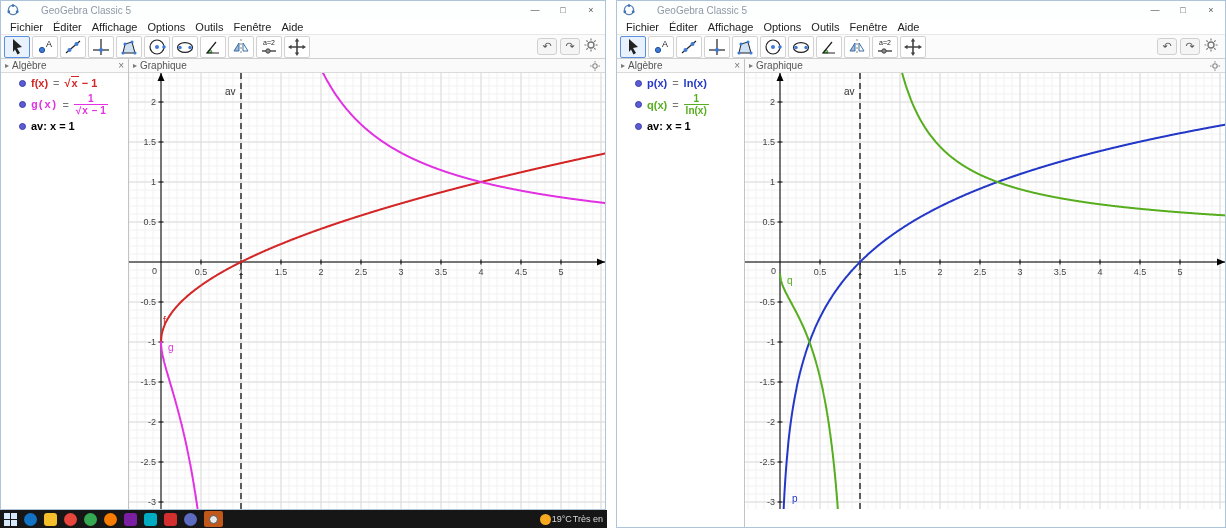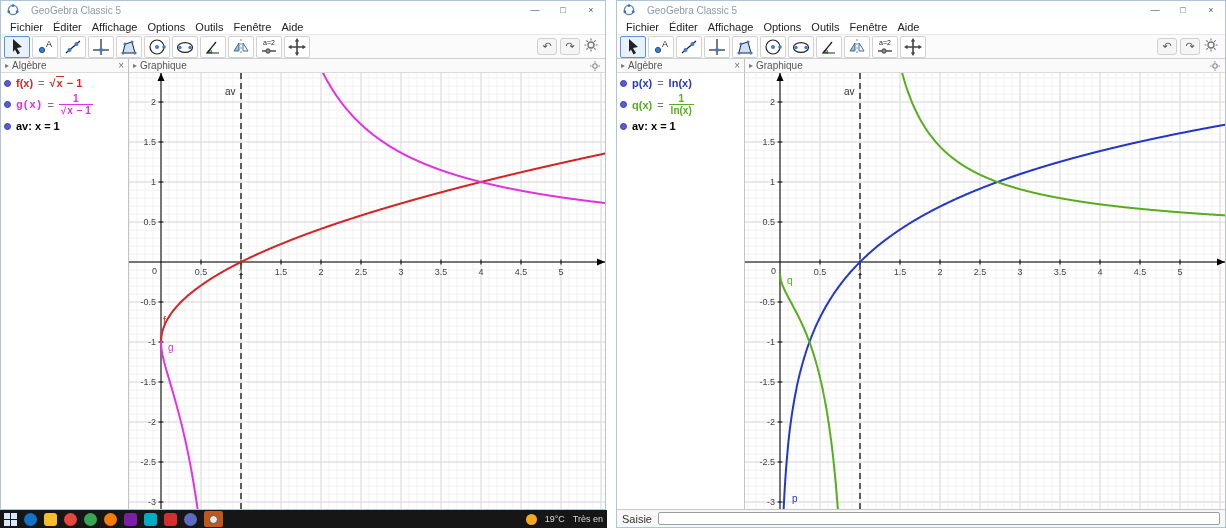--- a/index.html
+++ b/index.html
@@ -3,21 +3,21 @@
 <meta charset="utf-8">
 <style>
   * { margin:0; padding:0; box-sizing:border-box; }
   body { font-family:"Liberation Sans", sans-serif; background:#ffffff; }
   .screen { position:relative; width:1226px; height:528px; overflow:hidden; background:#fff; }
 
   .window { position:absolute; background:#fff; border:1px solid #aec4d8; display:flex; flex-direction:column; }
   .win-left  { left:0;   top:0; width:606px; height:510px; }
   .win-right { left:616px; top:0; width:610px; height:528px; }
 
-  .title-bar { height:18px; display:flex; align-items:center; gap:12px; padding:0 0 0 6px; background:#fdfefe; flex:0 0 auto; }
+  .title-bar { height:18px; display:flex; align-items:center; gap:22px; padding:0 0 0 6px; background:#fdfefe; flex:0 0 auto; }
   .title-text { font-size:10px; color:#8f9aa6; }
   .win-controls { margin-left:auto; display:flex; height:100%; }
   .win-btn { width:28px; height:100%; display:flex; align-items:center; justify-content:center; font-size:9px; color:#555; }
 
   .menu-bar { height:15px; display:flex; align-items:center; padding:0 4px; background:#fff; font-size:11px; color:#222; flex:0 0 auto;text-align:center; }
   .menu-item { padding:0 5px; white-space:nowrap; }
 
   .toolbar { height:25px; background:#fbfbfb; border-top:1px solid #e8e8e8; border-bottom:1px solid #cfcfcf; display:flex; align-items:center; padding:0 3px; gap:2px; flex:0 0 auto; }
   .tool-btn { width:26px; height:22px; background:#fff; border:1px solid #d2d2d2; border-radius:2px; display:flex; align-items:center; justify-content:center; }
   .tool-btn.selected { border:1px solid #5b90e0; background:#e9f1fc; }
@@ -26,21 +26,21 @@
   .small-btn { width:20px; height:17px; border:1px solid #d0d0d0; border-radius:3px; background:#f5f5f5; color:#555; font-size:11px; line-height:15px; text-align:center; }
 
   .main { flex:1 1 auto; display:flex; min-height:0; }
   .algebra-panel { width:128px; border-right:1px solid #c3c3c3; display:flex; flex-direction:column; background:#fff; }
   .panel-header { height:14px; background:#fafafa; border-bottom:1px solid #dadada; display:flex; align-items:center; font-size:10px; color:#555; padding:0 4px; gap:3px; flex:0 0 auto; }
   .panel-caret { font-size:8px; color:#777; }
   .panel-close { margin-left:auto; color:#777; font-size:10px; }
   .panel-gear { margin-left:auto; display:flex; }
 
   .alg-body { flex:1; overflow:hidden; padding-top:2px; }
-  .alg-row { display:flex; align-items:center; gap:5px; padding:2px 3px; font-size:11px; font-weight:bold; }
+  .alg-row { display:flex; align-items:center; gap:5px; padding:2px 18px; font-size:11px; font-weight:bold; }
   .marble { width:7px; height:7px; border-radius:50%; background:#5b5bd6; border:1px solid #3e3ea8; flex:0 0 auto; }
   .eq { color:#777; font-weight:normal; }
   .frac { display:inline-flex; flex-direction:column; align-items:center; line-height:1.1; font-size:10px; }
   .frac .den { border-top:1px solid currentColor; padding:0 2px; }
   .sqrt { white-space:nowrap; }
   .radicand { border-top:1px solid currentColor; padding:0 1px; }
 
   .graph-panel { flex:1; display:flex; flex-direction:column; min-width:0; }
   .graph-area { flex:1; overflow:hidden; background:#fff; }
   .graph-area svg { display:block; font-family:"Liberation Sans", sans-serif; }
@@ -49,21 +49,21 @@
   .input-label { font-size:11px; color:#333; }
   .input-field { flex:1; height:13px; border:1px solid #9d9d9d; border-radius:2px; background:#fff; font-size:11px; padding:0 3px; }
 
   .taskbar { position:absolute; left:0; top:510px; width:607px; height:18px; background:#161616; display:flex; align-items:center; padding:0 4px; gap:7px; }
   .start-logo { display:grid; grid-template-columns:6px 6px; grid-template-rows:6px 6px; gap:1px; }
   .start-logo div { background:#d7e8f8; }
   .tb-icon { width:13px; height:13px; border-radius:3px; }
   .tb-icon.round { border-radius:50%; }
   .tb-active { width:19px; height:16px; background:#c2571a; border-radius:2px; display:flex; align-items:center; justify-content:center; }
   .tb-active div { width:9px; height:9px; border-radius:50%; background:#e8e8e8; border:1px solid #555; }
-  .tb-weather { margin-left:auto; display:flex; align-items:center; gap:8px; overflow:hidden; }
+  .tb-weather { margin-left:auto; display:flex; align-items:center; gap:1px; overflow:hidden; }
   .sun-icon { width:11px; height:11px; border-radius:50%; background:#f6a821; flex:0 0 auto; }
   .tb-weather span { font-size:9px; color:#d8d8d8; white-space:nowrap; }
 
   .title-icon { display:flex; }
 </style>
 </head>
 <body>
 
 <div class="screen">
 
@@ -794,19 +794,15 @@
               <text x="99" y="22" font-size="10" fill="#333">av</text>
               <path d="M35.0 797.1 L35.5 589.7 L36.0 537.3 L36.5 505.9 L37.0 483.4 L37.5 465.9 L38.0 451.5 L38.5 439.3 L39.0 428.8 L39.5 419.4 L40.0 411.1 L40.5 403.5 L41.0 396.6 L41.5 390.2 L42.0 384.3 L42.5 378.8 L43.0 373.7 L43.4 368.9 L43.9 364.3 L44.4 360.0 L44.9 355.9 L45.4 352.0 L45.9 348.3 L46.4 344.8 L46.9 341.4 L47.4 338.1 L47.9 335.0 L48.4 332.0 L48.9 329.1 L49.4 326.3 L49.9 323.6 L50.4 321.0 L50.9 318.5 L51.4 316.0 L51.8 313.6 L52.3 311.3 L52.8 309.1 L53.3 306.9 L53.8 304.7 L54.3 302.7 L54.8 300.6 L55.3 298.7 L55.8 296.7 L56.3 294.9 L56.8 293.0 L57.3 291.2 L57.8 289.5 L58.3 287.8 L58.8 286.1 L59.3 284.4 L59.8 282.8 L60.3 281.2 L60.7 279.7 L61.2 278.2 L61.7 276.7 L62.2 275.2 L62.7 273.8 L63.2 272.4 L63.7 271.0 L64.2 269.6 L64.7 268.3 L65.2 266.9 L65.7 265.6 L66.2 264.4 L66.7 263.1 L67.2 261.9 L67.7 260.6 L68.2 259.4 L68.7 258.3 L69.2 257.1 L69.6 255.9 L70.1 254.8 L70.6 253.7 L71.1 252.6 L71.6 251.5 L72.1 250.4 L72.6 249.4 L73.1 248.3 L73.6 247.3 L74.1 246.3 L74.6 245.3 L75.1 244.3 L75.6 243.3 L76.1 242.3 L76.6 241.4 L77.1 240.4 L77.6 239.5 L78.1 238.6 L78.5 237.7 L79.0 236.8 L79.5 235.9 L80.0 235.0 L80.5 234.1 L81.0 233.2 L81.5 232.4 L82.0 231.5 L82.5 230.7 L83.0 229.9 L83.5 229.1 L84.0 228.2 L84.5 227.4 L85.0 226.6 L85.5 225.9 L86.0 225.1 L86.5 224.3 L87.0 223.5 L87.4 222.8 L87.9 222.0 L88.4 221.3 L88.9 220.5 L89.4 219.8 L89.9 219.1 L90.4 218.4 L90.9 217.7 L91.4 217.0 L91.9 216.3 L92.4 215.6 L92.9 214.9 L93.4 214.2 L93.9 213.5 L94.4 212.9 L94.9 212.2 L95.4 211.5 L95.9 210.9 L96.3 210.2 L96.8 209.6 L97.3 209.0 L97.8 208.3 L98.3 207.7 L98.8 207.1 L99.3 206.5 L99.8 205.8 L100.3 205.2 L100.8 204.6 L101.3 204.0 L101.8 203.4 L102.3 202.9 L102.8 202.3 L103.3 201.7 L103.8 201.1 L104.3 200.5 L104.8 200.0 L105.2 199.4 L105.7 198.8 L106.2 198.3 L106.7 197.7 L107.2 197.2 L107.7 196.6 L108.2 196.1 L108.7 195.6 L109.2 195.0 L109.7 194.5 L110.2 194.0 L110.7 193.4 L111.2 192.9 L111.7 192.4 L112.2 191.9 L112.7 191.4 L113.2 190.9 L113.6 190.4 L114.1 189.9 L114.6 189.4 L115.1 188.9 L115.6 188.4 L116.1 187.9 L116.6 187.4 L117.1 186.9 L117.6 186.4 L118.1 186.0 L118.6 185.5 L119.1 185.0 L119.6 184.5 L120.1 184.1 L120.6 183.6 L121.1 183.2 L121.6 182.7 L122.1 182.2 L122.5 181.8 L123.0 181.3 L123.5 180.9 L124.0 180.4 L124.5 180.0 L125.0 179.6 L125.5 179.1 L126.0 178.7 L126.5 178.3 L127.0 177.8 L127.5 177.4 L128.0 177.0 L128.5 176.5 L129.0 176.1 L129.5 175.7 L130.0 175.3 L130.5 174.9 L131.0 174.5 L131.4 174.0 L131.9 173.6 L132.4 173.2 L132.9 172.8 L133.4 172.4 L133.9 172.0 L134.4 171.6 L134.9 171.2 L135.4 170.8 L135.9 170.4 L136.4 170.0 L136.9 169.7 L137.4 169.3 L137.9 168.9 L138.4 168.5 L138.9 168.1 L139.4 167.7 L139.9 167.4 L140.3 167.0 L140.8 166.6 L141.3 166.2 L141.8 165.9 L142.3 165.5 L142.8 165.1 L143.3 164.8 L143.8 164.4 L144.3 164.0 L144.8 163.7 L145.3 163.3 L145.8 163.0 L146.3 162.6 L146.8 162.2 L147.3 161.9 L147.8 161.5 L148.3 161.2 L148.8 160.8 L149.2 160.5 L149.7 160.1 L150.2 159.8 L150.7 159.5 L151.2 159.1 L151.7 158.8 L152.2 158.4 L152.7 158.1 L153.2 157.8 L153.7 157.4 L154.2 157.1 L154.7 156.8 L155.2 156.4 L155.7 156.1 L156.2 155.8 L156.7 155.5 L157.2 155.1 L157.7 154.8 L158.1 154.5 L158.6 154.2 L159.1 153.9 L159.6 153.5 L160.1 153.2 L160.6 152.9 L161.1 152.6 L161.6 152.3 L162.1 152.0 L162.6 151.7 L163.1 151.3 L163.6 151.0 L164.1 150.7 L164.6 150.4 L165.1 150.1 L165.6 149.8 L166.1 149.5 L166.6 149.2 L167.0 148.9 L167.5 148.6 L168.0 148.3 L168.5 148.0 L169.0 147.7 L169.5 147.4 L170.0 147.1 L170.5 146.8 L171.0 146.5 L171.5 146.3 L172.0 146.0 L172.5 145.7 L173.0 145.4 L173.5 145.1 L174.0 144.8 L174.5 144.5 L175.0 144.3 L175.4 144.0 L175.9 143.7 L176.4 143.4 L176.9 143.1 L177.4 142.9 L177.9 142.6 L178.4 142.3 L178.9 142.0 L179.4 141.8 L179.9 141.5 L180.4 141.2 L180.9 140.9 L181.4 140.7 L181.9 140.4 L182.4 140.1 L182.9 139.9 L183.4 139.6 L183.9 139.3 L184.3 139.1 L184.8 138.8 L185.3 138.5 L185.8 138.3 L186.3 138.0 L186.8 137.7 L187.3 137.5 L187.8 137.2 L188.3 137.0 L188.8 136.7 L189.3 136.5 L189.8 136.2 L190.3 135.9 L190.8 135.7 L191.3 135.4 L191.8 135.2 L192.3 134.9 L192.8 134.7 L193.2 134.4 L193.7 134.2 L194.2 133.9 L194.7 133.7 L195.2 133.4 L195.7 133.2 L196.2 132.9 L196.7 132.7 L197.2 132.5 L197.7 132.2 L198.2 132.0 L198.7 131.7 L199.2 131.5 L199.7 131.2 L200.2 131.0 L200.7 130.8 L201.2 130.5 L201.7 130.3 L202.1 130.1 L202.6 129.8 L203.1 129.6 L203.6 129.3 L204.1 129.1 L204.6 128.9 L205.1 128.6 L205.6 128.4 L206.1 128.2 L206.6 128.0 L207.1 127.7 L207.6 127.5 L208.1 127.3 L208.6 127.0 L209.1 126.8 L209.6 126.6 L210.1 126.4 L210.6 126.1 L211.0 125.9 L211.5 125.7 L212.0 125.5 L212.5 125.2 L213.0 125.0 L213.5 124.8 L214.0 124.6 L214.5 124.3 L215.0 124.1 L215.5 123.9 L216.0 123.7 L216.5 123.5 L217.0 123.3 L217.5 123.0 L218.0 122.8 L218.5 122.6 L219.0 122.4 L219.5 122.2 L219.9 122.0 L220.4 121.7 L220.9 121.5 L221.4 121.3 L221.9 121.1 L222.4 120.9 L222.9 120.7 L223.4 120.5 L223.9 120.3 L224.4 120.1 L224.9 119.8 L225.4 119.6 L225.9 119.4 L226.4 119.2 L226.9 119.0 L227.4 118.8 L227.9 118.6 L228.4 118.4 L228.8 118.2 L229.3 118.0 L229.8 117.8 L230.3 117.6 L230.8 117.4 L231.3 117.2 L231.8 117.0 L232.3 116.8 L232.8 116.6 L233.3 116.4 L233.8 116.2 L234.3 116.0 L234.8 115.8 L235.3 115.6 L235.8 115.4 L236.3 115.2 L236.8 115.0 L237.2 114.8 L237.7 114.6 L238.2 114.4 L238.7 114.2 L239.2 114.0 L239.7 113.8 L240.2 113.6 L240.7 113.4 L241.2 113.3 L241.7 113.1 L242.2 112.9 L242.7 112.7 L243.2 112.5 L243.7 112.3 L244.2 112.1 L244.7 111.9 L245.2 111.7 L245.7 111.5 L246.1 111.4 L246.6 111.2 L247.1 111.0 L247.6 110.8 L248.1 110.6 L248.6 110.4 L249.1 110.2 L249.6 110.1 L250.1 109.9 L250.6 109.7 L251.1 109.5 L251.6 109.3 L252.1 109.1 L252.6 109.0 L253.1 108.8 L253.6 108.6 L254.1 108.4 L254.6 108.2 L255.0 108.1 L255.5 107.9 L256.0 107.7 L256.5 107.5 L257.0 107.3 L257.5 107.2 L258.0 107.0 L258.5 106.8 L259.0 106.6 L259.5 106.5 L260.0 106.3 L260.5 106.1 L261.0 105.9 L261.5 105.8 L262.0 105.6 L262.5 105.4 L263.0 105.2 L263.5 105.1 L263.9 104.9 L264.4 104.7 L264.9 104.5 L265.4 104.4 L265.9 104.2 L266.4 104.0 L266.9 103.9 L267.4 103.7 L267.9 103.5 L268.4 103.3 L268.9 103.2 L269.4 103.0 L269.9 102.8 L270.4 102.7 L270.9 102.5 L271.4 102.3 L271.9 102.2 L272.4 102.0 L272.8 101.8 L273.3 101.7 L273.8 101.5 L274.3 101.3 L274.8 101.2 L275.3 101.0 L275.8 100.8 L276.3 100.7 L276.8 100.5 L277.3 100.3 L277.8 100.2 L278.3 100.0 L278.8 99.9 L279.3 99.7 L279.8 99.5 L280.3 99.4 L280.8 99.2 L281.3 99.1 L281.7 98.9 L282.2 98.7 L282.7 98.6 L283.2 98.4 L283.7 98.3 L284.2 98.1 L284.7 97.9 L285.2 97.8 L285.7 97.6 L286.2 97.5 L286.7 97.3 L287.2 97.1 L287.7 97.0 L288.2 96.8 L288.7 96.7 L289.2 96.5 L289.7 96.4 L290.2 96.2 L290.6 96.1 L291.1 95.9 L291.6 95.8 L292.1 95.6 L292.6 95.4 L293.1 95.3 L293.6 95.1 L294.1 95.0 L294.6 94.8 L295.1 94.7 L295.6 94.5 L296.1 94.4 L296.6 94.2 L297.1 94.1 L297.6 93.9 L298.1 93.8 L298.6 93.6 L299.0 93.5 L299.5 93.3 L300.0 93.2 L300.5 93.0 L301.0 92.9 L301.5 92.7 L302.0 92.6 L302.5 92.4 L303.0 92.3 L303.5 92.1 L304.0 92.0 L304.5 91.8 L305.0 91.7 L305.5 91.5 L306.0 91.4 L306.5 91.3 L307.0 91.1 L307.5 91.0 L307.9 90.8 L308.4 90.7 L308.9 90.5 L309.4 90.4 L309.9 90.2 L310.4 90.1 L310.9 90.0 L311.4 89.8 L311.9 89.7 L312.4 89.5 L312.9 89.4 L313.4 89.2 L313.9 89.1 L314.4 89.0 L314.9 88.8 L315.4 88.7 L315.9 88.5 L316.4 88.4 L316.8 88.3 L317.3 88.1 L317.8 88.0 L318.3 87.8 L318.8 87.7 L319.3 87.6 L319.8 87.4 L320.3 87.3 L320.8 87.1 L321.3 87.0 L321.8 86.9 L322.3 86.7 L322.8 86.6 L323.3 86.4 L323.8 86.3 L324.3 86.2 L324.8 86.0 L325.3 85.9 L325.7 85.8 L326.2 85.6 L326.7 85.5 L327.2 85.4 L327.7 85.2 L328.2 85.1 L328.7 85.0 L329.2 84.8 L329.7 84.7 L330.2 84.6 L330.7 84.4 L331.2 84.3 L331.7 84.1 L332.2 84.0 L332.7 83.9 L333.2 83.8 L333.7 83.6 L334.2 83.5 L334.6 83.4 L335.1 83.2 L335.6 83.1 L336.1 83.0 L336.6 82.8 L337.1 82.7 L337.6 82.6 L338.1 82.4 L338.6 82.3 L339.1 82.2 L339.6 82.0 L340.1 81.9 L340.6 81.8 L341.1 81.7 L341.6 81.5 L342.1 81.4 L342.6 81.3 L343.1 81.1 L343.5 81.0 L344.0 80.9 L344.5 80.8 L345.0 80.6 L345.5 80.5 L346.0 80.4 L346.5 80.2 L347.0 80.1 L347.5 80.0 L348.0 79.9 L348.5 79.7 L349.0 79.6 L349.5 79.5 L350.0 79.4 L350.5 79.2 L351.0 79.1 L351.5 79.0 L352.0 78.9 L352.4 78.7 L352.9 78.6 L353.4 78.5 L353.9 78.4 L354.4 78.2 L354.9 78.1 L355.4 78.0 L355.9 77.9 L356.4 77.7 L356.9 77.6 L357.4 77.5 L357.9 77.4 L358.4 77.3 L358.9 77.1 L359.4 77.0 L359.9 76.9 L360.4 76.8 L360.8 76.6 L361.3 76.5 L361.8 76.4 L362.3 76.3 L362.8 76.2 L363.3 76.0 L363.8 75.9 L364.3 75.8 L364.8 75.7 L365.3 75.6 L365.8 75.4 L366.3 75.3 L366.8 75.2 L367.3 75.1 L367.8 75.0 L368.3 74.8 L368.8 74.7 L369.3 74.6 L369.7 74.5 L370.2 74.4 L370.7 74.3 L371.2 74.1 L371.7 74.0 L372.2 73.9 L372.7 73.8 L373.2 73.7 L373.7 73.6 L374.2 73.4 L374.7 73.3 L375.2 73.2 L375.7 73.1 L376.2 73.0 L376.7 72.9 L377.2 72.7 L377.7 72.6 L378.2 72.5 L378.6 72.4 L379.1 72.3 L379.6 72.2 L380.1 72.0 L380.6 71.9 L381.1 71.8 L381.6 71.7 L382.1 71.6 L382.6 71.5 L383.1 71.4 L383.6 71.2 L384.1 71.1 L384.6 71.0 L385.1 70.9 L385.6 70.8 L386.1 70.7 L386.6 70.6 L387.1 70.5 L387.5 70.3 L388.0 70.2 L388.5 70.1 L389.0 70.0 L389.5 69.9 L390.0 69.8 L390.5 69.7 L391.0 69.6 L391.5 69.5 L392.0 69.3 L392.5 69.2 L393.0 69.1 L393.5 69.0 L394.0 68.9 L394.5 68.8 L395.0 68.7 L395.5 68.6 L396.0 68.5 L396.4 68.4 L396.9 68.2 L397.4 68.1 L397.9 68.0 L398.4 67.9 L398.9 67.8 L399.4 67.7 L399.9 67.6 L400.4 67.5 L400.9 67.4 L401.4 67.3 L401.9 67.2 L402.4 67.1 L402.9 66.9 L403.4 66.8 L403.9 66.7 L404.4 66.6 L404.9 66.5 L405.3 66.4 L405.8 66.3 L406.3 66.2 L406.8 66.1 L407.3 66.0 L407.8 65.9 L408.3 65.8 L408.8 65.7 L409.3 65.6 L409.8 65.5 L410.3 65.3 L410.8 65.2 L411.3 65.1 L411.8 65.0 L412.3 64.9 L412.8 64.8 L413.3 64.7 L413.8 64.6 L414.2 64.5 L414.7 64.4 L415.2 64.3 L415.7 64.2 L416.2 64.1 L416.7 64.0 L417.2 63.9 L417.7 63.8 L418.2 63.7 L418.7 63.6 L419.2 63.5 L419.7 63.4 L420.2 63.3 L420.7 63.2 L421.2 63.1 L421.7 63.0 L422.2 62.9 L422.6 62.8 L423.1 62.7 L423.6 62.6 L424.1 62.4 L424.6 62.3 L425.1 62.2 L425.6 62.1 L426.1 62.0 L426.6 61.9 L427.1 61.8 L427.6 61.7 L428.1 61.6 L428.6 61.5 L429.1 61.4 L429.6 61.3 L430.1 61.2 L430.6 61.1 L431.1 61.0 L431.5 60.9 L432.0 60.8 L432.5 60.7 L433.0 60.6 L433.5 60.5 L434.0 60.4 L434.5 60.3 L435.0 60.2 L435.5 60.1 L436.0 60.0 L436.5 59.9 L437.0 59.8 L437.5 59.8 L438.0 59.7 L438.5 59.6 L439.0 59.5 L439.5 59.4 L440.0 59.3 L440.4 59.2 L440.9 59.1 L441.4 59.0 L441.9 58.9 L442.4 58.8 L442.9 58.7 L443.4 58.6 L443.9 58.5 L444.4 58.4 L444.9 58.3 L445.4 58.2 L445.9 58.1 L446.4 58.0 L446.9 57.9 L447.4 57.8 L447.9 57.7 L448.4 57.6 L448.9 57.5 L449.3 57.4 L449.8 57.3 L450.3 57.2 L450.8 57.1 L451.3 57.0 L451.8 56.9 L452.3 56.9 L452.8 56.8 L453.3 56.7 L453.8 56.6 L454.3 56.5 L454.8 56.4 L455.3 56.3 L455.8 56.2 L456.3 56.1 L456.8 56.0 L457.3 55.9 L457.8 55.8 L458.2 55.7 L458.7 55.6 L459.2 55.5 L459.7 55.4 L460.2 55.4 L460.7 55.3 L461.2 55.2 L461.7 55.1 L462.2 55.0 L462.7 54.9 L463.2 54.8 L463.7 54.7 L464.2 54.6 L464.7 54.5 L465.2 54.4 L465.7 54.3 L466.2 54.2 L466.7 54.2 L467.1 54.1 L467.6 54.0 L468.1 53.9 L468.6 53.8 L469.1 53.7 L469.6 53.6 L470.1 53.5 L470.6 53.4 L471.1 53.3 L471.6 53.2 L472.1 53.2 L472.6 53.1 L473.1 53.0 L473.6 52.9 L474.1 52.8 L474.6 52.7 L475.1 52.6 L475.6 52.5 L476.0 52.4 L476.5 52.3 L477.0 52.3 L477.5 52.2 L478.0 52.1 L478.5 52.0 L479.0 51.9 L479.5 51.8 L480.0 51.7 " fill="none" stroke="#2438c8" stroke-width="2" stroke-linejoin="round" stroke-linecap="round"></path>
               <text x="47" y="429" font-size="10" fill="#2438c8">p</text>
               <path d="M35.1 201.3 L35.2 202.4 L35.3 203.3 L35.4 204.0 L35.5 204.6 L35.6 205.1 L35.7 205.6 L35.7 206.1 L35.8 206.5 L35.9 206.9 L36.0 207.3 L36.1 207.6 L36.2 208.0 L36.3 208.3 L36.4 208.6 L36.4 208.9 L36.5 209.2 L36.6 209.5 L36.7 209.8 L36.8 210.1 L36.9 210.4 L37.0 210.6 L37.1 210.9 L37.2 211.1 L37.2 211.4 L37.3 211.6 L37.4 211.9 L37.5 212.1 L37.6 212.4 L37.7 212.6 L37.8 212.8 L37.9 213.0 L38.0 213.3 L38.0 213.5 L38.1 213.7 L38.2 213.9 L38.3 214.1 L38.4 214.3 L38.5 214.5 L38.6 214.7 L38.7 214.9 L38.8 215.1 L38.8 215.4 L38.9 215.5 L39.0 215.7 L39.1 215.9 L39.2 216.1 L39.3 216.3 L39.4 216.5 L39.5 216.7 L39.6 216.9 L39.6 217.1 L39.7 217.3 L39.8 217.5 L39.9 217.7 L40.0 217.8 L40.1 218.0 L40.2 218.2 L40.3 218.4 L40.3 218.6 L40.4 218.8 L40.5 218.9 L40.6 219.1 L40.7 219.3 L40.8 219.5 L40.9 219.6 L41.0 219.8 L41.1 220.0 L41.1 220.2 L41.2 220.3 L41.3 220.5 L41.4 220.7 L41.5 220.9 L41.6 221.0 L41.7 221.2 L41.8 221.4 L41.9 221.6 L41.9 221.7 L42.0 221.9 L42.1 222.1 L42.2 222.2 L42.3 222.4 L42.4 222.6 L42.5 222.7 L42.6 222.9 L42.7 223.1 L42.7 223.3 L42.8 223.4 L42.9 223.6 L43.0 223.8 L43.1 223.9 L43.2 224.1 L43.3 224.3 L43.4 224.4 L43.5 224.6 L43.5 224.8 L43.6 224.9 L43.7 225.1 L43.8 225.3 L43.9 225.4 L44.0 225.6 L44.1 225.7 L44.2 225.9 L44.2 226.1 L44.3 226.2 L44.4 226.4 L44.5 226.6 L44.6 226.7 L44.7 226.9 L44.8 227.1 L44.9 227.2 L45.0 227.4 L45.0 227.6 L45.1 227.7 L45.2 227.9 L45.3 228.0 L45.4 228.2 L45.5 228.4 L45.6 228.5 L45.7 228.7 L45.8 228.9 L45.8 229.0 L45.9 229.2 L46.0 229.4 L46.1 229.5 L46.2 229.7 L46.3 229.8 L46.4 230.0 L46.5 230.2 L46.6 230.3 L46.6 230.5 L46.7 230.7 L46.8 230.8 L46.9 231.0 L47.0 231.2 L47.1 231.3 L47.2 231.5 L47.3 231.7 L47.3 231.8 L47.4 232.0 L47.5 232.1 L47.6 232.3 L47.7 232.5 L47.8 232.6 L47.9 232.8 L48.0 233.0 L48.1 233.1 L48.1 233.3 L48.2 233.5 L48.3 233.6 L48.4 233.8 L48.5 234.0 L48.6 234.1 L48.7 234.3 L48.8 234.5 L48.9 234.6 L48.9 234.8 L49.0 235.0 L49.1 235.1 L49.2 235.3 L49.3 235.5 L49.4 235.6 L49.5 235.8 L49.6 236.0 L49.7 236.1 L49.7 236.3 L49.8 236.5 L49.9 236.6 L50.0 236.8 L50.1 237.0 L50.2 237.1 L50.3 237.3 L50.4 237.5 L50.5 237.7 L50.5 237.8 L50.6 238.0 L50.7 238.2 L50.8 238.3 L50.9 238.5 L51.0 238.7 L51.1 238.8 L51.2 239.0 L51.2 239.2 L51.3 239.4 L51.4 239.5 L51.5 239.7 L51.6 239.9 L51.7 240.1 L51.8 240.2 L51.9 240.4 L52.0 240.6 L52.0 240.7 L52.1 240.9 L52.2 241.1 L52.3 241.3 L52.4 241.4 L52.5 241.6 L52.6 241.8 L52.7 242.0 L52.8 242.1 L52.8 242.3 L52.9 242.5 L53.0 242.7 L53.1 242.9 L53.2 243.0 L53.3 243.2 L53.4 243.4 L53.5 243.6 L53.6 243.7 L53.6 243.9 L53.7 244.1 L53.8 244.3 L53.9 244.5 L54.0 244.6 L54.1 244.8 L54.2 245.0 L54.3 245.2 L54.4 245.4 L54.4 245.5 L54.5 245.7 L54.6 245.9 L54.7 246.1 L54.8 246.3 L54.9 246.5 L55.0 246.6 L55.1 246.8 L55.1 247.0 L55.2 247.2 L55.3 247.4 L55.4 247.6 L55.5 247.8 L55.6 247.9 L55.7 248.1 L55.8 248.3 L55.9 248.5 L55.9 248.7 L56.0 248.9 L56.1 249.1 L56.2 249.3 L56.3 249.5 L56.4 249.6 L56.5 249.8 L56.6 250.0 L56.7 250.2 L56.7 250.4 L56.8 250.6 L56.9 250.8 L57.0 251.0 L57.1 251.2 L57.2 251.4 L57.3 251.6 L57.4 251.8 L57.5 252.0 L57.5 252.2 L57.6 252.4 L57.7 252.6 L57.8 252.7 L57.9 252.9 L58.0 253.1 L58.1 253.3 L58.2 253.5 L58.3 253.7 L58.3 253.9 L58.4 254.1 L58.5 254.3 L58.6 254.5 L58.7 254.7 L58.8 254.9 L58.9 255.2 L59.0 255.4 L59.0 255.6 L59.1 255.8 L59.2 256.0 L59.3 256.2 L59.4 256.4 L59.5 256.6 L59.6 256.8 L59.7 257.0 L59.8 257.2 L59.8 257.4 L59.9 257.6 L60.0 257.8 L60.1 258.0 L60.2 258.3 L60.3 258.5 L60.4 258.7 L60.5 258.9 L60.6 259.1 L60.6 259.3 L60.7 259.5 L60.8 259.7 L60.9 260.0 L61.0 260.2 L61.1 260.4 L61.2 260.6 L61.3 260.8 L61.4 261.0 L61.4 261.3 L61.5 261.5 L61.6 261.7 L61.7 261.9 L61.8 262.1 L61.9 262.4 L62.0 262.6 L62.1 262.8 L62.1 263.0 L62.2 263.3 L62.3 263.5 L62.4 263.7 L62.5 263.9 L62.6 264.2 L62.7 264.4 L62.8 264.6 L62.9 264.8 L62.9 265.1 L63.0 265.3 L63.1 265.5 L63.2 265.8 L63.3 266.0 L63.4 266.2 L63.5 266.5 L63.6 266.7 L63.7 266.9 L63.7 267.2 L63.8 267.4 L63.9 267.6 L64.0 267.9 L64.1 268.1 L64.2 268.3 L64.3 268.6 L64.4 268.8 L64.5 269.1 L64.5 269.3 L64.6 269.5 L64.7 269.8 L64.8 270.0 L64.9 270.3 L65.0 270.5 L65.1 270.8 L65.2 271.0 L65.3 271.3 L65.3 271.5 L65.4 271.8 L65.5 272.0 L65.6 272.3 L65.7 272.5 L65.8 272.8 L65.9 273.0 L66.0 273.3 L66.0 273.5 L66.1 273.8 L66.2 274.0 L66.3 274.3 L66.4 274.6 L66.5 274.8 L66.6 275.1 L66.7 275.3 L66.8 275.6 L66.8 275.9 L66.9 276.1 L67.0 276.4 L67.1 276.6 L67.2 276.9 L67.3 277.2 L67.4 277.4 L67.5 277.7 L67.6 278.0 L67.6 278.3 L67.7 278.5 L67.8 278.8 L67.9 279.1 L68.0 279.3 L68.1 279.6 L68.2 279.9 L68.3 280.2 L68.4 280.4 L68.4 280.7 L68.5 281.0 L68.6 281.3 L68.7 281.6 L68.8 281.8 L68.9 282.1 L69.0 282.4 L69.1 282.7 L69.2 283.0 L69.2 283.3 L69.3 283.6 L69.4 283.8 L69.5 284.1 L69.6 284.4 L69.7 284.7 L69.8 285.0 L69.9 285.3 L69.9 285.6 L70.0 285.9 L70.1 286.2 L70.2 286.5 L70.3 286.8 L70.4 287.1 L70.5 287.4 L70.6 287.7 L70.7 288.0 L70.7 288.3 L70.8 288.6 L70.9 288.9 L71.0 289.2 L71.1 289.5 L71.2 289.8 L71.3 290.2 L71.4 290.5 L71.5 290.8 L71.5 291.1 L71.6 291.4 L71.7 291.7 L71.8 292.1 L71.9 292.4 L72.0 292.7 L72.1 293.0 L72.2 293.3 L72.3 293.7 L72.3 294.0 L72.4 294.3 L72.5 294.7 L72.6 295.0 L72.7 295.3 L72.8 295.6 L72.9 296.0 L73.0 296.3 L73.1 296.7 L73.1 297.0 L73.2 297.3 L73.3 297.7 L73.4 298.0 L73.5 298.4 L73.6 298.7 L73.7 299.0 L73.8 299.4 L73.8 299.7 L73.9 300.1 L74.0 300.4 L74.1 300.8 L74.2 301.2 L74.3 301.5 L74.4 301.9 L74.5 302.2 L74.6 302.6 L74.6 303.0 L74.7 303.3 L74.8 303.7 L74.9 304.0 L75.0 304.4 L75.1 304.8 L75.2 305.2 L75.3 305.5 L75.4 305.9 L75.4 306.3 L75.5 306.7 L75.6 307.0 L75.7 307.4 L75.8 307.8 L75.9 308.2 L76.0 308.6 L76.1 309.0 L76.2 309.3 L76.2 309.7 L76.3 310.1 L76.4 310.5 L76.5 310.9 L76.6 311.3 L76.7 311.7 L76.8 312.1 L76.9 312.5 L76.9 312.9 L77.0 313.3 L77.1 313.7 L77.2 314.1 L77.3 314.6 L77.4 315.0 L77.5 315.4 L77.6 315.8 L77.7 316.2 L77.7 316.6 L77.8 317.1 L77.9 317.5 L78.0 317.9 L78.1 318.4 L78.2 318.8 L78.3 319.2 L78.4 319.7 L78.5 320.1 L78.5 320.5 L78.6 321.0 L78.7 321.4 L78.8 321.9 L78.9 322.3 L79.0 322.8 L79.1 323.2 L79.2 323.7 L79.3 324.1 L79.3 324.6 L79.4 325.0 L79.5 325.5 L79.6 326.0 L79.7 326.4 L79.8 326.9 L79.9 327.4 L80.0 327.8 L80.1 328.3 L80.1 328.8 L80.2 329.3 L80.3 329.8 L80.4 330.2 L80.5 330.7 L80.6 331.2 L80.7 331.7 L80.8 332.2 L80.8 332.7 L80.9 333.2 L81.0 333.7 L81.1 334.2 L81.2 334.7 L81.3 335.2 L81.4 335.8 L81.5 336.3 L81.6 336.8 L81.6 337.3 L81.7 337.8 L81.8 338.4 L81.9 338.9 L82.0 339.4 L82.1 340.0 L82.2 340.5 L82.3 341.0 L82.4 341.6 L82.4 342.1 L82.5 342.7 L82.6 343.2 L82.7 343.8 L82.8 344.3 L82.9 344.9 L83.0 345.5 L83.1 346.0 L83.2 346.6 L83.2 347.2 L83.3 347.7 L83.4 348.3 L83.5 348.9 L83.6 349.5 L83.7 350.1 L83.8 350.7 L83.9 351.3 L84.0 351.9 L84.0 352.5 L84.1 353.1 L84.2 353.7 L84.3 354.3 L84.4 354.9 L84.5 355.5 L84.6 356.1 L84.7 356.8 L84.7 357.4 L84.8 358.0 L84.9 358.7 L85.0 359.3 L85.1 360.0 L85.2 360.6 L85.3 361.3 L85.4 361.9 L85.5 362.6 L85.5 363.2 L85.6 363.9 L85.7 364.6 L85.8 365.3 L85.9 365.9 L86.0 366.6 L86.1 367.3 L86.2 368.0 L86.3 368.7 L86.3 369.4 L86.4 370.1 L86.5 370.8 L86.6 371.5 L86.7 372.2 L86.8 373.0 L86.9 373.7 L87.0 374.4 L87.1 375.1 L87.1 375.9 L87.2 376.6 L87.3 377.4 L87.4 378.1 L87.5 378.9 L87.6 379.7 L87.7 380.4 L87.8 381.2 L87.9 382.0 L87.9 382.8 L88.0 383.5 L88.1 384.3 L88.2 385.1 L88.3 385.9 L88.4 386.7 L88.5 387.6 L88.6 388.4 L88.6 389.2 L88.7 390.0 L88.8 390.9 L88.9 391.7 L89.0 392.6 L89.1 393.4 L89.2 394.3 L89.3 395.1 L89.4 396.0 L89.4 396.9 L89.5 397.8 L89.6 398.7 L89.7 399.6 L89.8 400.5 L89.9 401.4 L90.0 402.3 L90.1 403.2 L90.2 404.1 L90.2 405.1 L90.3 406.0 L90.4 406.9 L90.5 407.9 L90.6 408.8 L90.7 409.8 L90.8 410.8 L90.9 411.8 L91.0 412.8 L91.0 413.8 L91.1 414.8 L91.2 415.8 L91.3 416.8 L91.4 417.8 L91.5 418.8 L91.6 419.9 L91.7 420.9 L91.7 422.0 L91.8 423.0 L91.9 424.1 L92.0 425.2 L92.1 426.3 L92.2 427.4 L92.3 428.5 L92.4 429.6 L92.5 430.7 L92.5 431.9 L92.6 433.0 L92.7 434.1 L92.8 435.3 L92.9 436.5 L93.0 437.6 L93.1 438.8 L93.2 440.0 L93.3 441.2 L93.3 442.4 L93.4 443.7 L93.5 444.9 L93.6 446.1 L93.7 447.4 L93.8 448.7 L93.9 449.9 L94.0 451.2 L94.1 452.5 L94.1 453.8 L94.2 455.2 L94.3 456.5 L94.4 457.8 L94.5 459.2 L94.6 460.5 L94.7 461.9 L94.8 463.3 L94.9 464.7 L94.9 466.1 L95.0 467.5 L95.1 469.0 L95.2 470.4 L95.3 471.9 L95.4 473.4 L95.5 474.9 L95.6 476.4 L95.6 477.9 L95.7 479.4 L95.8 481.0 L95.9 482.5 L96.0 484.1 L96.1 485.7 L96.2 487.3 L96.3 488.9 L96.4 490.5 L96.4 492.2 L96.5 493.9 L96.6 495.5 L96.7 497.2 L96.8 499.0 L96.9 500.7 L97.0 502.4 L97.1 504.2 L97.2 506.0 L97.2 507.8 L97.3 509.6 L97.4 511.4 L97.5 513.3 L97.6 515.2 L97.7 517.0 L97.8 519.0 L97.9 520.9 L98.0 522.8 L98.0 524.8 L98.1 526.8 L98.2 528.8 L98.3 530.9 L98.4 532.9 L98.5 535.0 L98.6 537.1 L98.7 539.2 L98.8 541.4 L98.8 543.5 L98.9 545.7 L99.0 547.9 L99.1 550.2 L99.2 552.4 L99.3 554.7 L99.4 557.1 L99.5 559.4 L99.5 561.8 L99.6 564.2 L99.7 566.6 L99.8 569.0 L99.9 571.5 L100.0 574.0 L100.1 576.6 L100.2 579.2 L100.3 581.8 L100.3 584.4 L100.4 587.1 L100.5 589.8 L100.6 592.5 L100.7 595.3 L100.8 598.1 L100.9 600.9 L101.0 603.8 L101.1 606.7 L101.1 609.6 L101.2 612.6 L101.3 615.6 L101.4 618.7 L101.5 621.8 L101.6 624.9 L101.7 628.1 L101.8 631.3 L101.9 634.6 L101.9 637.9 L102.0 641.3 L102.1 644.7 L102.2 648.1 L102.3 651.6 L102.4 655.2 L102.5 658.8 L102.6 662.4 L102.7 666.1 L102.7 669.9 L102.8 673.7 L102.9 677.5 L103.0 681.5 L103.1 685.4 L103.2 689.5 L103.3 693.6 L103.4 697.7 L103.4 702.0 L103.5 706.3 L103.6 710.6 L103.7 715.0 L103.8 719.5 L103.9 724.1 L104.0 728.7 L104.1 733.5 L104.2 738.3 L104.2 743.1 L104.3 748.1 L104.4 753.1 L104.5 758.2 L104.6 763.4 L104.7 768.7 L104.8 774.1 L104.9 779.6 L105.0 785.2 L105.0 790.9 L105.1 796.7 L105.2 802.5 L105.3 808.5 L105.4 814.6 L105.5 820.9 L105.6 827.2 L105.7 833.6 L105.8 840.2 L105.8 846.9 L105.9 853.8 L106.0 860.7 L106.1 867.8 L106.2 875.1 L106.3 882.5 L106.4 890.0 L106.5 897.7 L106.5 905.6 L106.6 913.6 L106.7 921.9 L106.8 930.2 L106.9 938.8 L107.0 947.6 L107.1 956.5 L107.2 965.7 L107.3 975.0 L107.3 984.6 L107.4 994.4 L107.5 1004.5 L107.6 1014.7 L107.7 1025.3 L107.8 1036.0 L107.9 1036.0 L108.0 1036.0 L108.1 1036.0 L108.1 1036.0 L108.2 1036.0 L108.3 1036.0 L108.4 1036.0 L108.5 1036.0 L108.6 1036.0 L108.7 1036.0 L108.8 1036.0 L108.9 1036.0 L108.9 1036.0 L109.0 1036.0 L109.1 1036.0 L109.2 1036.0 L109.3 1036.0 L109.4 1036.0 L109.5 1036.0 L109.6 1036.0 L109.7 1036.0 L109.7 1036.0 L109.8 1036.0 L109.9 1036.0 L110.0 1036.0 L110.1 1036.0 L110.2 1036.0 L110.3 1036.0 L110.4 1036.0 L110.4 1036.0 L110.5 1036.0 L110.6 1036.0 L110.7 1036.0 L110.8 1036.0 L110.9 1036.0 L111.0 1036.0 L111.1 1036.0 L111.2 1036.0 L111.2 1036.0 L111.3 1036.0 L111.4 1036.0 L111.5 1036.0 L111.6 1036.0 L111.7 1036.0 L111.8 1036.0 L111.9 1036.0 L112.0 1036.0 L112.0 1036.0 L112.1 1036.0 L112.2 1036.0 L112.3 1036.0 L112.4 1036.0 L112.5 1036.0 L112.6 1036.0 L112.7 1036.0 L112.8 1036.0 L112.8 1036.0 L112.9 1036.0 L113.0 1036.0 L113.1 1036.0 L113.2 1036.0 L113.3 1036.0 L113.4 1036.0 L113.5 1036.0 L113.6 1036.0 L113.6 1036.0 L113.7 1036.0 L113.8 1036.0 L113.9 1036.0 L114.0 1036.0 L114.1 1036.0 L114.2 1036.0 L114.3 1036.0 L114.3 1036.0 L114.4 1036.0 L114.5 1036.0 L114.6 1036.0 L114.7 1036.0 L114.8 1036.0 L114.9 1036.0 M115.1 -600.0 L115.5 -600.0 L115.9 -600.0 L116.3 -600.0 L116.7 -600.0 L117.1 -600.0 L117.6 -600.0 L118.0 -600.0 L118.4 -600.0 L118.8 -600.0 L119.2 -600.0 L119.6 -600.0 L120.0 -600.0 L120.4 -600.0 L120.8 -600.0 L121.2 -600.0 L121.6 -600.0 L122.0 -600.0 L122.4 -600.0 L122.8 -600.0 L123.2 -600.0 L123.6 -591.6 L124.0 -558.3 L124.4 -527.9 L124.9 -500.0 L125.3 -474.2 L125.7 -450.5 L126.1 -428.5 L126.5 -408.0 L126.9 -388.9 L127.3 -371.1 L127.7 -354.4 L128.1 -338.8 L128.5 -324.1 L128.9 -310.2 L129.3 -297.2 L129.7 -284.8 L130.1 -273.1 L130.5 -262.0 L130.9 -251.5 L131.3 -241.5 L131.7 -232.0 L132.1 -222.9 L132.6 -214.3 L133.0 -206.0 L133.4 -198.1 L133.8 -190.6 L134.2 -183.3 L134.6 -176.4 L135.0 -169.7 L135.4 -163.3 L135.8 -157.2 L136.2 -151.3 L136.6 -145.6 L137.0 -140.1 L137.4 -134.8 L137.8 -129.7 L138.2 -124.8 L138.6 -120.1 L139.0 -115.5 L139.4 -111.0 L139.9 -106.7 L140.3 -102.6 L140.7 -98.5 L141.1 -94.6 L141.5 -90.9 L141.9 -87.2 L142.3 -83.6 L142.7 -80.2 L143.1 -76.8 L143.5 -73.5 L143.9 -70.4 L144.3 -67.3 L144.7 -64.3 L145.1 -61.3 L145.5 -58.5 L145.9 -55.7 L146.3 -53.0 L146.7 -50.4 L147.1 -47.8 L147.6 -45.3 L148.0 -42.9 L148.4 -40.5 L148.8 -38.2 L149.2 -35.9 L149.6 -33.7 L150.0 -31.5 L150.4 -29.4 L150.8 -27.3 L151.2 -25.3 L151.6 -23.3 L152.0 -21.4 L152.4 -19.5 L152.8 -17.6 L153.2 -15.8 L153.6 -14.0 L154.0 -12.3 L154.4 -10.6 L154.9 -8.9 L155.3 -7.3 L155.7 -5.7 L156.1 -4.1 L156.5 -2.5 L156.9 -1.0 L157.3 0.5 L157.7 1.9 L158.1 3.4 L158.5 4.8 L158.9 6.1 L159.3 7.5 L159.7 8.8 L160.1 10.1 L160.5 11.4 L160.9 12.7 L161.3 13.9 L161.7 15.1 L162.1 16.3 L162.6 17.5 L163.0 18.7 L163.4 19.8 L163.8 20.9 L164.2 22.0 L164.6 23.1 L165.0 24.2 L165.4 25.2 L165.8 26.3 L166.2 27.3 L166.6 28.3 L167.0 29.3 L167.4 30.3 L167.8 31.2 L168.2 32.2 L168.6 33.1 L169.0 34.0 L169.4 34.9 L169.9 35.8 L170.3 36.7 L170.7 37.5 L171.1 38.4 L171.5 39.2 L171.9 40.0 L172.3 40.9 L172.7 41.7 L173.1 42.5 L173.5 43.2 L173.9 44.0 L174.3 44.8 L174.7 45.5 L175.1 46.3 L175.5 47.0 L175.9 47.7 L176.3 48.4 L176.7 49.1 L177.1 49.8 L177.6 50.5 L178.0 51.2 L178.4 51.9 L178.8 52.5 L179.2 53.2 L179.6 53.8 L180.0 54.5 L180.4 55.1 L180.8 55.7 L181.2 56.3 L181.6 56.9 L182.0 57.5 L182.4 58.1 L182.8 58.7 L183.2 59.3 L183.6 59.9 L184.0 60.4 L184.4 61.0 L184.9 61.5 L185.3 62.1 L185.7 62.6 L186.1 63.2 L186.5 63.7 L186.9 64.2 L187.3 64.7 L187.7 65.2 L188.1 65.7 L188.5 66.2 L188.9 66.7 L189.3 67.2 L189.7 67.7 L190.1 68.2 L190.5 68.7 L190.9 69.1 L191.3 69.6 L191.7 70.1 L192.2 70.5 L192.6 71.0 L193.0 71.4 L193.4 71.9 L193.8 72.3 L194.2 72.7 L194.6 73.1 L195.0 73.6 L195.4 74.0 L195.8 74.4 L196.2 74.8 L196.6 75.2 L197.0 75.6 L197.4 76.0 L197.8 76.4 L198.2 76.8 L198.6 77.2 L199.0 77.6 L199.4 78.0 L199.9 78.4 L200.3 78.7 L200.7 79.1 L201.1 79.5 L201.5 79.8 L201.9 80.2 L202.3 80.6 L202.7 80.9 L203.1 81.3 L203.5 81.6 L203.9 82.0 L204.3 82.3 L204.7 82.6 L205.1 83.0 L205.5 83.3 L205.9 83.6 L206.3 84.0 L206.7 84.3 L207.2 84.6 L207.6 84.9 L208.0 85.2 L208.4 85.6 L208.8 85.9 L209.2 86.2 L209.6 86.5 L210.0 86.8 L210.4 87.1 L210.8 87.4 L211.2 87.7 L211.6 88.0 L212.0 88.3 L212.4 88.6 L212.8 88.8 L213.2 89.1 L213.6 89.4 L214.0 89.7 L214.4 90.0 L214.9 90.2 L215.3 90.5 L215.7 90.8 L216.1 91.1 L216.5 91.3 L216.9 91.6 L217.3 91.9 L217.7 92.1 L218.1 92.4 L218.5 92.6 L218.9 92.9 L219.3 93.1 L219.7 93.4 L220.1 93.6 L220.5 93.9 L220.9 94.1 L221.3 94.4 L221.7 94.6 L222.2 94.9 L222.6 95.1 L223.0 95.3 L223.4 95.6 L223.8 95.8 L224.2 96.0 L224.6 96.3 L225.0 96.5 L225.4 96.7 L225.8 97.0 L226.2 97.2 L226.6 97.4 L227.0 97.6 L227.4 97.8 L227.8 98.1 L228.2 98.3 L228.6 98.5 L229.0 98.7 L229.4 98.9 L229.9 99.1 L230.3 99.3 L230.7 99.6 L231.1 99.8 L231.5 100.0 L231.9 100.2 L232.3 100.4 L232.7 100.6 L233.1 100.8 L233.5 101.0 L233.9 101.2 L234.3 101.4 L234.7 101.6 L235.1 101.8 L235.5 101.9 L235.9 102.1 L236.3 102.3 L236.7 102.5 L237.2 102.7 L237.6 102.9 L238.0 103.1 L238.4 103.3 L238.8 103.4 L239.2 103.6 L239.6 103.8 L240.0 104.0 L240.4 104.2 L240.8 104.3 L241.2 104.5 L241.6 104.7 L242.0 104.9 L242.4 105.0 L242.8 105.2 L243.2 105.4 L243.6 105.5 L244.0 105.7 L244.4 105.9 L244.9 106.0 L245.3 106.2 L245.7 106.4 L246.1 106.5 L246.5 106.7 L246.9 106.9 L247.3 107.0 L247.7 107.2 L248.1 107.3 L248.5 107.5 L248.9 107.7 L249.3 107.8 L249.7 108.0 L250.1 108.1 L250.5 108.3 L250.9 108.4 L251.3 108.6 L251.7 108.7 L252.2 108.9 L252.6 109.0 L253.0 109.2 L253.4 109.3 L253.8 109.5 L254.2 109.6 L254.6 109.8 L255.0 109.9 L255.4 110.1 L255.8 110.2 L256.2 110.3 L256.6 110.5 L257.0 110.6 L257.4 110.8 L257.8 110.9 L258.2 111.0 L258.6 111.2 L259.0 111.3 L259.5 111.5 L259.9 111.6 L260.3 111.7 L260.7 111.9 L261.1 112.0 L261.5 112.1 L261.9 112.3 L262.3 112.4 L262.7 112.5 L263.1 112.6 L263.5 112.8 L263.9 112.9 L264.3 113.0 L264.7 113.2 L265.1 113.3 L265.5 113.4 L265.9 113.5 L266.3 113.7 L266.7 113.8 L267.2 113.9 L267.6 114.0 L268.0 114.2 L268.4 114.3 L268.8 114.4 L269.2 114.5 L269.6 114.6 L270.0 114.8 L270.4 114.9 L270.8 115.0 L271.2 115.1 L271.6 115.2 L272.0 115.3 L272.4 115.5 L272.8 115.6 L273.2 115.7 L273.6 115.8 L274.0 115.9 L274.5 116.0 L274.9 116.1 L275.3 116.3 L275.7 116.4 L276.1 116.5 L276.5 116.6 L276.9 116.7 L277.3 116.8 L277.7 116.9 L278.1 117.0 L278.5 117.1 L278.9 117.2 L279.3 117.3 L279.7 117.4 L280.1 117.6 L280.5 117.7 L280.9 117.8 L281.3 117.9 L281.7 118.0 L282.2 118.1 L282.6 118.2 L283.0 118.3 L283.4 118.4 L283.8 118.5 L284.2 118.6 L284.6 118.7 L285.0 118.8 L285.4 118.9 L285.8 119.0 L286.2 119.1 L286.6 119.2 L287.0 119.3 L287.4 119.4 L287.8 119.5 L288.2 119.6 L288.6 119.7 L289.0 119.8 L289.5 119.9 L289.9 120.0 L290.3 120.1 L290.7 120.1 L291.1 120.2 L291.5 120.3 L291.9 120.4 L292.3 120.5 L292.7 120.6 L293.1 120.7 L293.5 120.8 L293.9 120.9 L294.3 121.0 L294.7 121.1 L295.1 121.2 L295.5 121.2 L295.9 121.3 L296.3 121.4 L296.7 121.5 L297.2 121.6 L297.6 121.7 L298.0 121.8 L298.4 121.9 L298.8 121.9 L299.2 122.0 L299.6 122.1 L300.0 122.2 L300.4 122.3 L300.8 122.4 L301.2 122.5 L301.6 122.5 L302.0 122.6 L302.4 122.7 L302.8 122.8 L303.2 122.9 L303.6 123.0 L304.0 123.0 L304.5 123.1 L304.9 123.2 L305.3 123.3 L305.7 123.4 L306.1 123.4 L306.5 123.5 L306.9 123.6 L307.3 123.7 L307.7 123.8 L308.1 123.8 L308.5 123.9 L308.9 124.0 L309.3 124.1 L309.7 124.2 L310.1 124.2 L310.5 124.3 L310.9 124.4 L311.3 124.5 L311.7 124.5 L312.2 124.6 L312.6 124.7 L313.0 124.8 L313.4 124.8 L313.8 124.9 L314.2 125.0 L314.6 125.1 L315.0 125.1 L315.4 125.2 L315.8 125.3 L316.2 125.4 L316.6 125.4 L317.0 125.5 L317.4 125.6 L317.8 125.6 L318.2 125.7 L318.6 125.8 L319.0 125.9 L319.5 125.9 L319.9 126.0 L320.3 126.1 L320.7 126.1 L321.1 126.2 L321.5 126.3 L321.9 126.4 L322.3 126.4 L322.7 126.5 L323.1 126.6 L323.5 126.6 L323.9 126.7 L324.3 126.8 L324.7 126.8 L325.1 126.9 L325.5 127.0 L325.9 127.0 L326.3 127.1 L326.8 127.2 L327.2 127.2 L327.6 127.3 L328.0 127.4 L328.4 127.4 L328.8 127.5 L329.2 127.6 L329.6 127.6 L330.0 127.7 L330.4 127.8 L330.8 127.8 L331.2 127.9 L331.6 128.0 L332.0 128.0 L332.4 128.1 L332.8 128.1 L333.2 128.2 L333.6 128.3 L334.0 128.3 L334.5 128.4 L334.9 128.5 L335.3 128.5 L335.7 128.6 L336.1 128.6 L336.5 128.7 L336.9 128.8 L337.3 128.8 L337.7 128.9 L338.1 128.9 L338.5 129.0 L338.9 129.1 L339.3 129.1 L339.7 129.2 L340.1 129.2 L340.5 129.3 L340.9 129.4 L341.3 129.4 L341.8 129.5 L342.2 129.5 L342.6 129.6 L343.0 129.7 L343.4 129.7 L343.8 129.8 L344.2 129.8 L344.6 129.9 L345.0 129.9 L345.4 130.0 L345.8 130.1 L346.2 130.1 L346.6 130.2 L347.0 130.2 L347.4 130.3 L347.8 130.3 L348.2 130.4 L348.6 130.4 L349.0 130.5 L349.5 130.6 L349.9 130.6 L350.3 130.7 L350.7 130.7 L351.1 130.8 L351.5 130.8 L351.9 130.9 L352.3 130.9 L352.7 131.0 L353.1 131.0 L353.5 131.1 L353.9 131.2 L354.3 131.2 L354.7 131.3 L355.1 131.3 L355.5 131.4 L355.9 131.4 L356.3 131.5 L356.8 131.5 L357.2 131.6 L357.6 131.6 L358.0 131.7 L358.4 131.7 L358.8 131.8 L359.2 131.8 L359.6 131.9 L360.0 131.9 L360.4 132.0 L360.8 132.0 L361.2 132.1 L361.6 132.1 L362.0 132.2 L362.4 132.2 L362.8 132.3 L363.2 132.3 L363.6 132.4 L364.0 132.4 L364.5 132.5 L364.9 132.5 L365.3 132.6 L365.7 132.6 L366.1 132.7 L366.5 132.7 L366.9 132.8 L367.3 132.8 L367.7 132.9 L368.1 132.9 L368.5 133.0 L368.9 133.0 L369.3 133.1 L369.7 133.1 L370.1 133.2 L370.5 133.2 L370.9 133.2 L371.3 133.3 L371.8 133.3 L372.2 133.4 L372.6 133.4 L373.0 133.5 L373.4 133.5 L373.8 133.6 L374.2 133.6 L374.6 133.7 L375.0 133.7 L375.4 133.8 L375.8 133.8 L376.2 133.8 L376.6 133.9 L377.0 133.9 L377.4 134.0 L377.8 134.0 L378.2 134.1 L378.6 134.1 L379.0 134.2 L379.5 134.2 L379.9 134.2 L380.3 134.3 L380.7 134.3 L381.1 134.4 L381.5 134.4 L381.9 134.5 L382.3 134.5 L382.7 134.6 L383.1 134.6 L383.5 134.6 L383.9 134.7 L384.3 134.7 L384.7 134.8 L385.1 134.8 L385.5 134.9 L385.9 134.9 L386.3 134.9 L386.8 135.0 L387.2 135.0 L387.6 135.1 L388.0 135.1 L388.4 135.1 L388.8 135.2 L389.2 135.2 L389.6 135.3 L390.0 135.3 L390.4 135.4 L390.8 135.4 L391.2 135.4 L391.6 135.5 L392.0 135.5 L392.4 135.6 L392.8 135.6 L393.2 135.6 L393.6 135.7 L394.1 135.7 L394.5 135.8 L394.9 135.8 L395.3 135.8 L395.7 135.9 L396.1 135.9 L396.5 136.0 L396.9 136.0 L397.3 136.0 L397.7 136.1 L398.1 136.1 L398.5 136.2 L398.9 136.2 L399.3 136.2 L399.7 136.3 L400.1 136.3 L400.5 136.3 L400.9 136.4 L401.3 136.4 L401.8 136.5 L402.2 136.5 L402.6 136.5 L403.0 136.6 L403.4 136.6 L403.8 136.6 L404.2 136.7 L404.6 136.7 L405.0 136.8 L405.4 136.8 L405.8 136.8 L406.2 136.9 L406.6 136.9 L407.0 136.9 L407.4 137.0 L407.8 137.0 L408.2 137.1 L408.6 137.1 L409.1 137.1 L409.5 137.2 L409.9 137.2 L410.3 137.2 L410.7 137.3 L411.1 137.3 L411.5 137.3 L411.9 137.4 L412.3 137.4 L412.7 137.5 L413.1 137.5 L413.5 137.5 L413.9 137.6 L414.3 137.6 L414.7 137.6 L415.1 137.7 L415.5 137.7 L415.9 137.7 L416.3 137.8 L416.8 137.8 L417.2 137.8 L417.6 137.9 L418.0 137.9 L418.4 137.9 L418.8 138.0 L419.2 138.0 L419.6 138.0 L420.0 138.1 L420.4 138.1 L420.8 138.2 L421.2 138.2 L421.6 138.2 L422.0 138.3 L422.4 138.3 L422.8 138.3 L423.2 138.4 L423.6 138.4 L424.1 138.4 L424.5 138.5 L424.9 138.5 L425.3 138.5 L425.7 138.6 L426.1 138.6 L426.5 138.6 L426.9 138.7 L427.3 138.7 L427.7 138.7 L428.1 138.8 L428.5 138.8 L428.9 138.8 L429.3 138.8 L429.7 138.9 L430.1 138.9 L430.5 138.9 L430.9 139.0 L431.3 139.0 L431.8 139.0 L432.2 139.1 L432.6 139.1 L433.0 139.1 L433.4 139.2 L433.8 139.2 L434.2 139.2 L434.6 139.3 L435.0 139.3 L435.4 139.3 L435.8 139.4 L436.2 139.4 L436.6 139.4 L437.0 139.4 L437.4 139.5 L437.8 139.5 L438.2 139.5 L438.6 139.6 L439.1 139.6 L439.5 139.6 L439.9 139.7 L440.3 139.7 L440.7 139.7 L441.1 139.8 L441.5 139.8 L441.9 139.8 L442.3 139.8 L442.7 139.9 L443.1 139.9 L443.5 139.9 L443.9 140.0 L444.3 140.0 L444.7 140.0 L445.1 140.1 L445.5 140.1 L445.9 140.1 L446.3 140.1 L446.8 140.2 L447.2 140.2 L447.6 140.2 L448.0 140.3 L448.4 140.3 L448.8 140.3 L449.2 140.3 L449.6 140.4 L450.0 140.4 L450.4 140.4 L450.8 140.5 L451.2 140.5 L451.6 140.5 L452.0 140.5 L452.4 140.6 L452.8 140.6 L453.2 140.6 L453.6 140.7 L454.1 140.7 L454.5 140.7 L454.9 140.7 L455.3 140.8 L455.7 140.8 L456.1 140.8 L456.5 140.9 L456.9 140.9 L457.3 140.9 L457.7 140.9 L458.1 141.0 L458.5 141.0 L458.9 141.0 L459.3 141.1 L459.7 141.1 L460.1 141.1 L460.5 141.1 L460.9 141.2 L461.4 141.2 L461.8 141.2 L462.2 141.2 L462.6 141.3 L463.0 141.3 L463.4 141.3 L463.8 141.4 L464.2 141.4 L464.6 141.4 L465.0 141.4 L465.4 141.5 L465.8 141.5 L466.2 141.5 L466.6 141.5 L467.0 141.6 L467.4 141.6 L467.8 141.6 L468.2 141.6 L468.6 141.7 L469.1 141.7 L469.5 141.7 L469.9 141.7 L470.3 141.8 L470.7 141.8 L471.1 141.8 L471.5 141.9 L471.9 141.9 L472.3 141.9 L472.7 141.9 L473.1 142.0 L473.5 142.0 L473.9 142.0 L474.3 142.0 L474.7 142.1 L475.1 142.1 L475.5 142.1 L475.9 142.1 L476.4 142.2 L476.8 142.2 L477.2 142.2 L477.6 142.2 L478.0 142.3 L478.4 142.3 L478.8 142.3 L479.2 142.3 L479.6 142.4 L480.0 142.4 " fill="none" stroke="#56ad1e" stroke-width="2" stroke-linejoin="round" stroke-linecap="round"></path>
               <text x="42" y="211" font-size="10" fill="#56ad1e">q</text>
             </svg>
         </div>
       </div>
     </div>
 
-    <div class="input-bar">
-      <span class="input-label">Saisie</span>
-      <input class="input-field" type="text" style="">
-    </div>
   </div>
 
 </div>
 
 </body></html>

